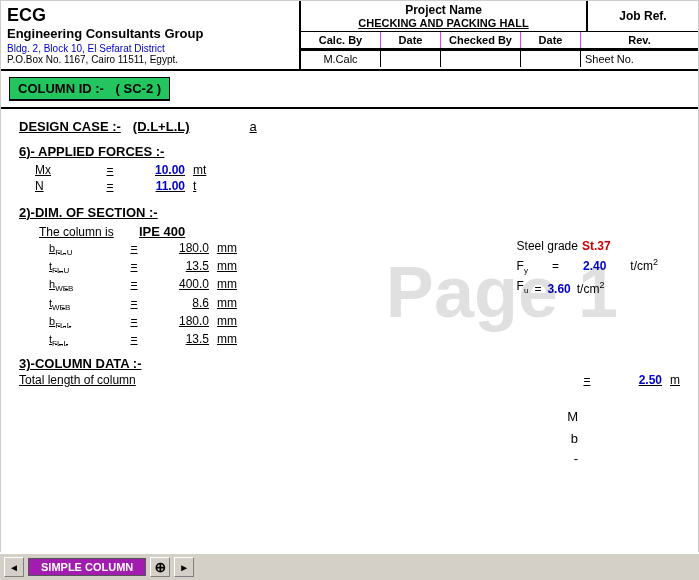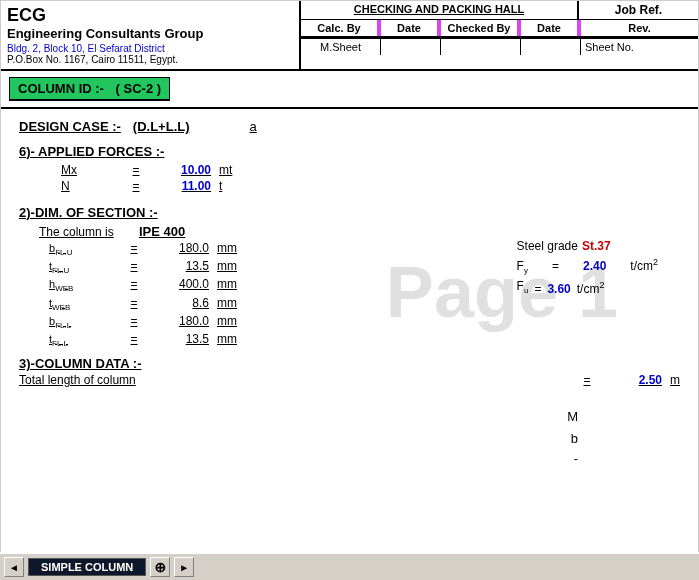--- a/index.html
+++ b/index.html
@@ -77,36 +77,36 @@
       font-size: 12px;
     }
 
     .project-section .proj-name {
       font-weight: bold;
       font-size: 11px;
       text-decoration: underline;
     }
 
     .jobref-section {
-      width: 119px;
+      width: 110px;
       text-align: center;
       padding: 2px;
       display: flex;
       align-items: center;
       justify-content: center;
       font-weight: bold;
       font-size: 12px;
     }
 
     .header-bottom-row {
       display: flex;
     }
 
     .hdr-cell {
-      border-right: 4px solid #d946ef;
+      border-right: 1px solid #d946ef;
       padding: 2px 4px;
       text-align: center;
       font-size: 11px;
       font-weight: bold;
     }
 
     .hdr-cell:last-child { border-right: none; }
 
     .hdr-cell-calcby { width: 80px; }
     .hdr-cell-date1 { width: 60px; }
@@ -162,21 +162,21 @@
 
     .forces-title {
       font-size: 13px;
       font-weight: bold;
       margin: 10px 0 4px 0;
     }
 
     .force-row {
       display: flex;
       align-items: baseline;
-      margin: 2px 0 2px 42px;
+      margin: 2px 0 2px 16px;
       gap: 0;
     }
 
     .force-name {
       width: 60px;
       font-style: italic;
       font-size: 12px;
     }
 
     .force-eq {
@@ -295,21 +295,21 @@
       border-top-color: #fff;
       border-left-color: #fff;
       display: flex;
       align-items: center;
       justify-content: center;
       cursor: pointer;
       font-size: 10px;
     }
 
     .taskbar-label {
-      background: #0f172a;
+      background: #a21caf;
       color: #fff;
       font-weight: bold;
       font-size: 11px;
       padding: 2px 12px;
       border: 1px solid #555;
     }
 
     .taskbar-plus {
       width: 20px;
       height: 20px;
@@ -347,33 +347,34 @@
   <div class="header">
     <div class="header-left">
       <div class="ecg-title">ECG</div>
       <div class="company-name">Engineering Consultants Group</div>
       <div class="address1">Bldg. 2, Block 10, El Sefarat District</div>
       <div class="address2">P.O.Box No. 1167, Cairo 11511, Egypt.</div>
     </div>
     <div class="header-right">
       <div class="header-top-row">
         <div class="project-section">
+          <div class="proj-label">Project Name</div>
           <div class="proj-name">CHECKING AND PACKING HALL</div>
         </div>
         <div class="jobref-section">Job Ref.</div>
       </div>
       <div class="header-bottom-row border-bottom-header">
         <div class="hdr-cell hdr-cell-calcby">Calc. By</div>
         <div class="hdr-cell hdr-cell-date1">Date</div>
         <div class="hdr-cell hdr-cell-checkedby">Checked By</div>
         <div class="hdr-cell hdr-cell-date2">Date</div>
         <div class="hdr-cell hdr-cell-rev">Rev.</div>
       </div>
       <div class="header-data-row">
-        <div class="hdr-data-cell hdr-data-calcby">M.Sheet</div>
+        <div class="hdr-data-cell hdr-data-calcby">M.Calc</div>
         <div class="hdr-data-cell hdr-data-date1"></div>
         <div class="hdr-data-cell hdr-data-checkedby"></div>
         <div class="hdr-data-cell hdr-data-date2"></div>
         <div class="hdr-data-cell hdr-data-sheetno">Sheet No.</div>
       </div>
     </div>
   </div>
 
   <div style="display:flex; align-items:center; border-bottom: 2px solid #000; padding: 2px 4px;">
     <div class="column-id-bar">

